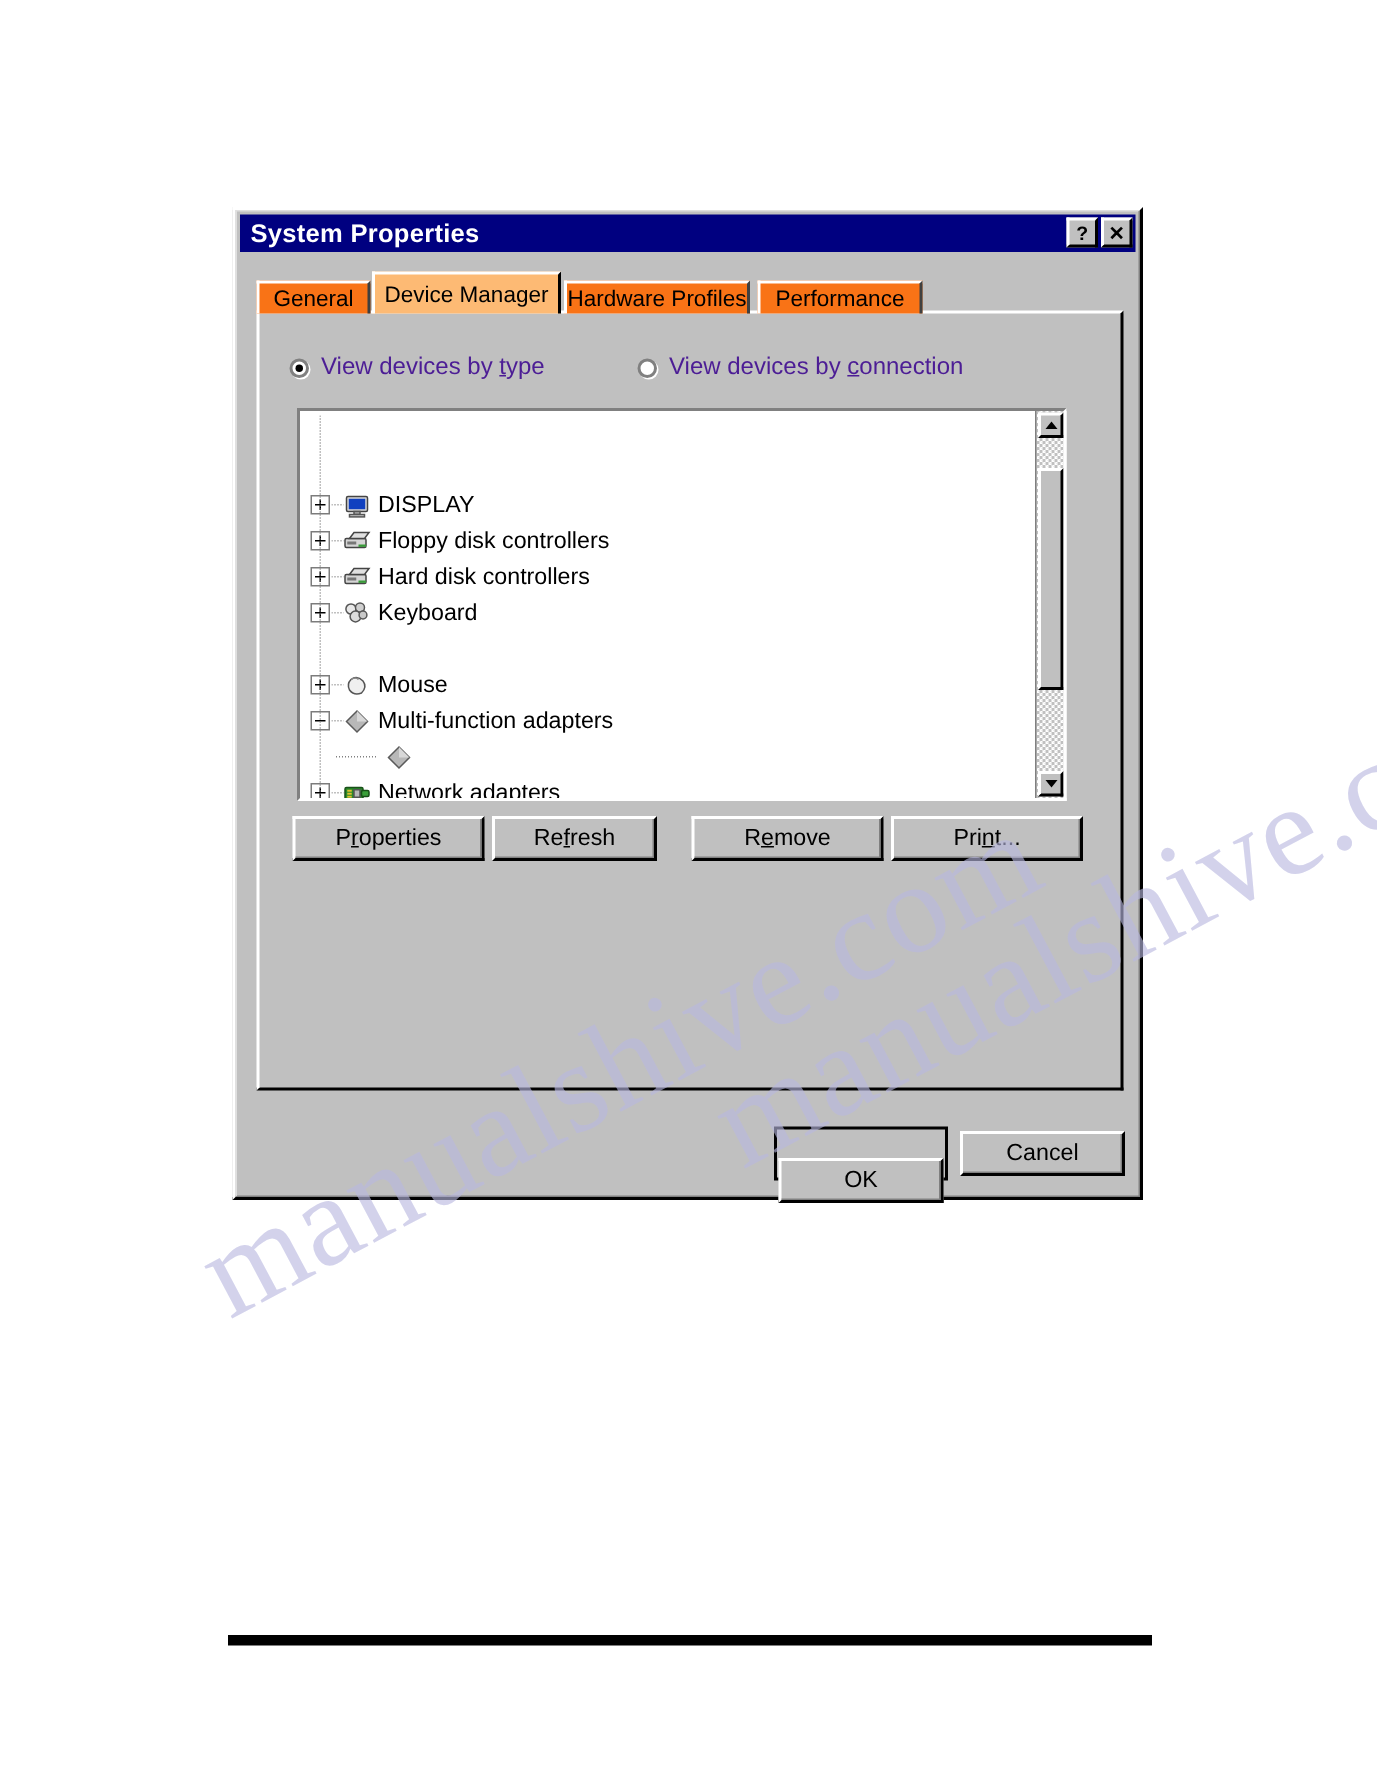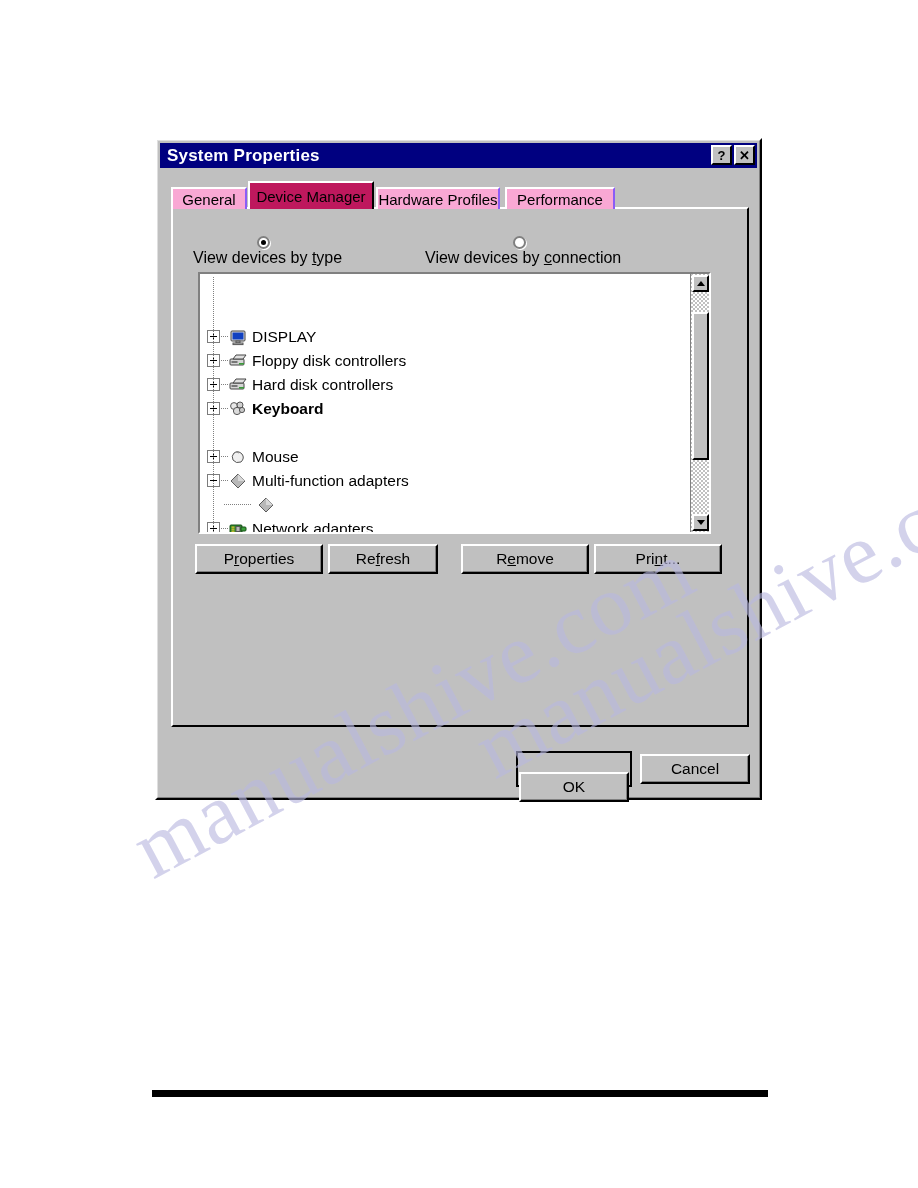--- a/index.html
+++ b/index.html
@@ -102,32 +102,32 @@
 
   
   #tabstrip {
     position: absolute;
     left: 14px; top: 45px;
     width: 578px; height: 24px;
   }
   .tab {
     position: absolute;
     bottom: 0;
-    background: #f9a8d4;
-    border-top: 2px solid #ffffff;
-    border-left: 2px solid #ffffff;
-    border-right: 2px solid #8b5cf6;
+    background: #f97316;
+    border-top: 2px solid #ffffff;
+    border-left: 2px solid #ffffff;
+    border-right: 2px solid #404040;
     box-sizing: border-box;
     display: flex; align-items: center; justify-content: center;
     font-size: 15px; color: #000000;
     white-space: nowrap;
     padding: 0 7px;
   }
   .tab.active {
-    background: #be185d;
+    background: #fdba74;
     z-index: 5;
     border-right: 2px solid #000000;
   }
 
   
   #tabpage {
     position: absolute;
     left: 14px; top: 67px;
     width: 578px; height: 520px;
     background: #c0c0c0;
@@ -140,23 +140,22 @@
 
   
   #radio-row {
     position: absolute;
     left: 36px; top: 96px;
     width: 540px; height: 24px;
   }
   .radio-opt {
     position: absolute;
     display: flex; align-items: center;
-    font-size: 16px; color: #000000;
-    white-space: nowrap;
-    flex-direction: column;
+    font-size: 16px; color: #4c1d95;
+    white-space: nowrap;
   }
   .radio-mark {
     width: 13px; height: 13px;
     border-radius: 50%;
     background: #ffffff;
     border: 2px solid #808080;
     box-shadow: 1px 1px 0 #ffffff;
     box-sizing: border-box;
     margin-right: 8px;
     position: relative;
@@ -383,21 +382,21 @@
           <span class="tbox plus" style="left: 7px; top: 5px;"></span>
           <span class="dots-h" style="left: 21px; top: 11px; width: 8px;"></span>
           <span class="ticon" style="left: 28px; top: 3px;"><svg viewBox="0 0 20 18" width="20" height="18">
               <rect x="2" y="7" width="14" height="6" rx="1" fill="#d5d5d5" stroke="#444"></rect>
               <rect x="3.5" y="9" width="6" height="2" fill="#777"></rect>
               <path d="M5 7 L8 3 L18 3 L15 7 Z" fill="#e0e0e0" stroke="#444"></path>
               <rect x="11" y="11" width="5" height="1.6" fill="#3a9a3a"></rect>
             </svg></span>
           <span class="tlabel" style="position: absolute; left: 52px;">Hard disk controllers</span>
         </div>
-        <div class="trow" style="top: 123px; position: absolute; left: 0px; right: 0px; font-weight: bold;">
+        <div class="trow" style="top: 123px; position: absolute; left: 0px; right: 0px;">
           <span class="tbox plus" style="left: 7px; top: 5px;"></span>
           <span class="dots-h" style="left: 21px; top: 11px; width: 8px;"></span>
           <span class="ticon" style="left: 28px; top: 3px;"><svg viewBox="0 0 20 18" width="20" height="18">
               <circle cx="6" cy="6" r="3.4" fill="#e8e8e8" stroke="#555"></circle>
               <circle cx="12" cy="5" r="3" fill="#d0d0d0" stroke="#555"></circle>
               <circle cx="9" cy="11" r="3.6" fill="#dcdcdc" stroke="#555"></circle>
               <circle cx="14" cy="10" r="2.6" fill="#c8c8c8" stroke="#555"></circle>
             </svg></span>
           <span class="tlabel" style="position: absolute; left: 52px;">Keyboard</span>
         </div>

